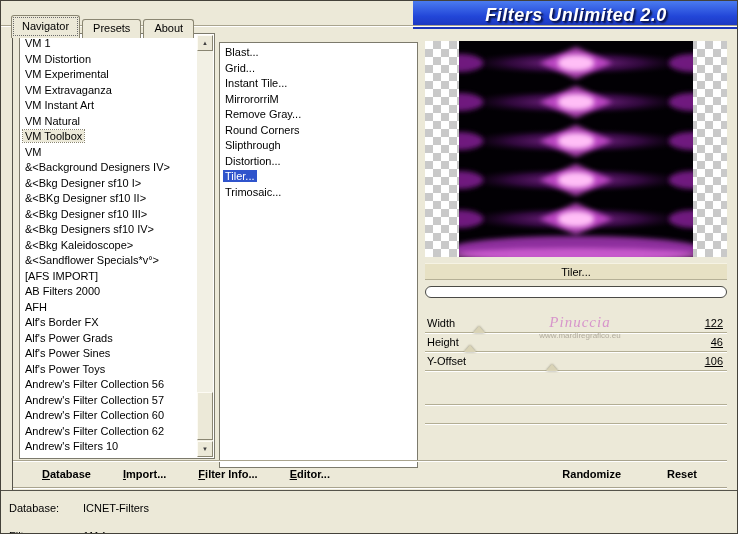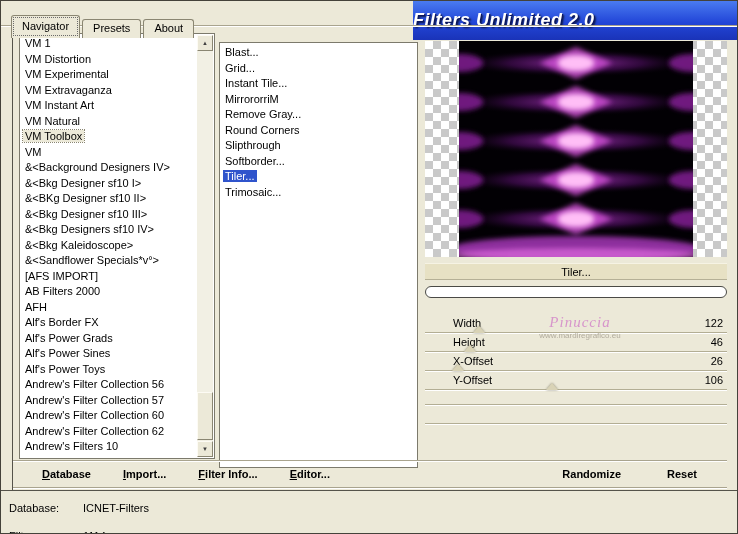--- a/index.html
+++ b/index.html
@@ -7,23 +7,23 @@
        font-family:"Liberation Sans",sans-serif;font-size:11px;color:#000;
        overflow:hidden;border:1px solid #44423a;box-sizing:border-box;}
 
   
   .tab-row{position:absolute;top:3px;left:10px;display:flex;align-items:flex-end;gap:2px;z-index:5;}
   .tab{height:18px;padding:0 10px;line-height:17px;background:#ece9d8;border:1px solid #8a8672;
        border-bottom:none;border-radius:3px 3px 0 0;cursor:default;margin-top:11px;}
   .tab.selected{height:22px;line-height:20px;z-index:6;outline:1px dotted #6b6b6b;outline-offset:-3px;}
 
   
-  .banner{position:absolute;top:0;left:412px;width:326px;height:39px;
+  .banner{position:absolute;top:0;left:412px;width:326px;height:28px;
           background:linear-gradient(180deg,#4a7bf0 0%,#2246d8 55%,#1a33b8 100%);
-          display:flex;align-items:center;}
+          display:flex;align-items:center;justify-content:center;}
   .banner span{color:#fff;font-weight:bold;font-style:italic;font-size:18px;letter-spacing:.5px;
           text-shadow:1px 1px 0 #0a1560,2px 2px 2px rgba(0,0,0,.7);}
 
   
   .groove{position:absolute;height:0;border-top:1px solid #a9a48e;box-shadow:0 1px 0 #ffffff;}
   #line-tabs{top:24px;left:0;width:738px;}
   #line-cmd-top{top:459px;left:12px;width:714px;}
   #line-cmd-bottom{top:486px;left:12px;width:714px;}
   #vline-left{position:absolute;left:11px;top:24px;height:466px;border-left:1px solid #55534a;}
   #line-main-bottom{position:absolute;top:489px;left:0;width:738px;border-top:1px solid #55534a;}
@@ -56,22 +56,22 @@
   #preview-caption{position:absolute;left:424px;top:262px;width:302px;height:17px;box-sizing:border-box;
        background:#e7e1c4;border-top:1px solid #f6f3e4;border-bottom:1px solid #b5b096;
        text-align:center;line-height:16px;}
   #progress{position:absolute;left:424px;top:285px;width:302px;height:12px;box-sizing:border-box;
        background:#fff;border:1px solid #4a4a46;border-radius:6px;}
 
   
   #params{position:absolute;left:424px;top:313px;width:302px;}
   #params-extra{position:absolute;left:424px;top:385px;width:302px;}
   .param-row{position:relative;height:18px;border-bottom:1px solid #b3ae94;box-shadow:0 1px 0 #fff;}
-  .param-label{position:absolute;left:2px;top:3px;margin-left:26px;}
-  .param-value{position:absolute;right:4px;top:3px;}
+  .param-label{position:absolute;left:2px;top:3px;}
+  .param-value{position:absolute;right:4px;top:3px;text-decoration:underline;}
   .slider-thumb{position:absolute;bottom:-1px;transform:translateX(-50%);width:0;height:0;
        border-left:6px solid transparent;border-right:6px solid transparent;
        border-bottom:7px solid #d9d3b6;filter:drop-shadow(0 0 1px #8a8672);z-index:2;}
   #watermark{position:absolute;left:428px;top:313px;width:302px;text-align:center;pointer-events:none;z-index:3;}
   .wm1{font-family:"Liberation Serif",serif;font-style:italic;font-size:15px;color:#d795cb;
        letter-spacing:1px;line-height:17px;}
   .wm2{font-size:8px;color:#b2ac9e;line-height:9px;}
 
   
   #commands{position:absolute;left:30px;top:462px;height:22px;display:flex;gap:32px;align-items:center;z-index:2;margin-left:11px;}
@@ -224,21 +224,21 @@
         <div class="list-item">
         <span>Remove Gray...</span>
       </div>
         <div class="list-item">
         <span>Round Corners</span>
       </div>
         <div class="list-item">
         <span>Slipthrough</span>
       </div>
         <div class="list-item">
-        <span>Softborder...</span>
+        <span>Distortion...</span>
       </div>
         <div class="list-item selected">
         <span>Tiler...</span>
       </div>
         <div class="list-item">
         <span>Trimosaic...</span>
       </div>
       </div>
   </div>
 
@@ -309,25 +309,20 @@
       <span class="param-label">Width</span>
       <span class="param-value">122</span>
       <div class="slider-thumb" style="left: 18%;"></div>
     </div>
       <div class="param-row">
       <span class="param-label">Height</span>
       <span class="param-value">46</span>
       <div class="slider-thumb" style="left: 15%;"></div>
     </div>
       <div class="param-row">
-      <span class="param-label">X-Offset</span>
-      <span class="param-value">26</span>
-      <div class="slider-thumb" style="left: 11%;"></div>
-    </div>
-      <div class="param-row">
       <span class="param-label">Y-Offset</span>
       <span class="param-value">106</span>
       <div class="slider-thumb" style="left: 42%;"></div>
     </div>
     </div>
   <div id="params-extra">
     <div class="param-row"></div>
     <div class="param-row"></div>
   </div>
 

